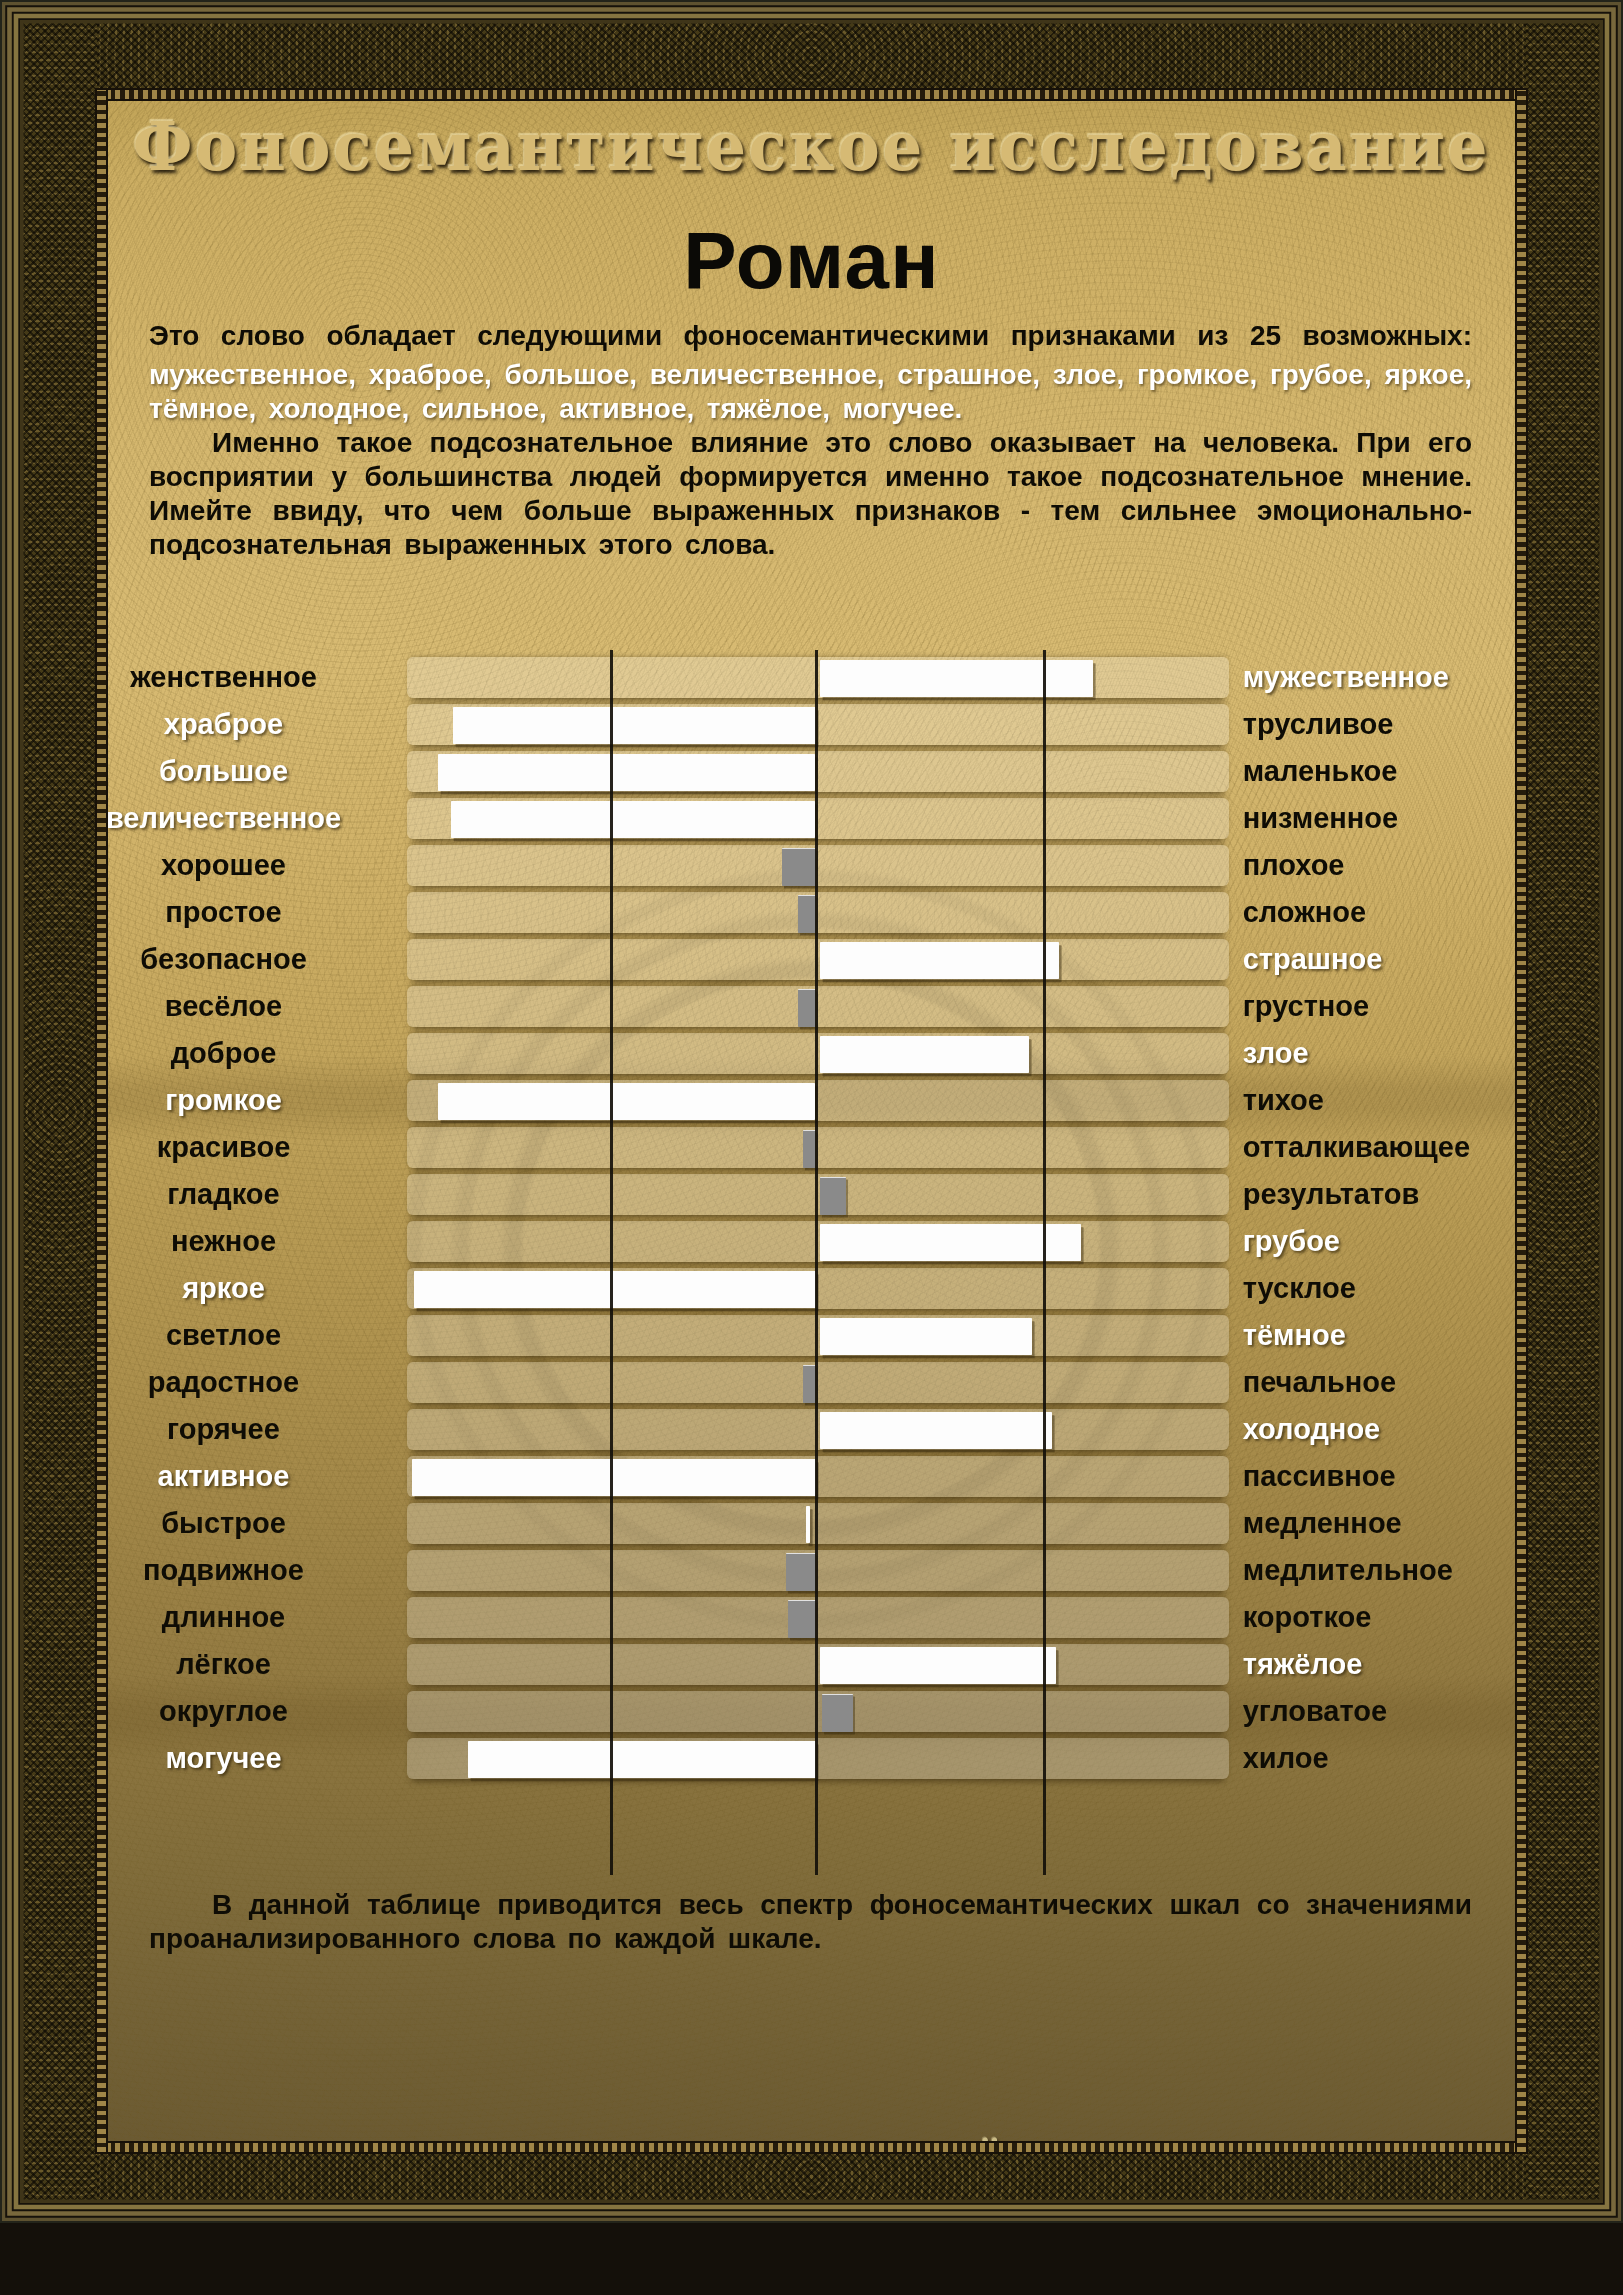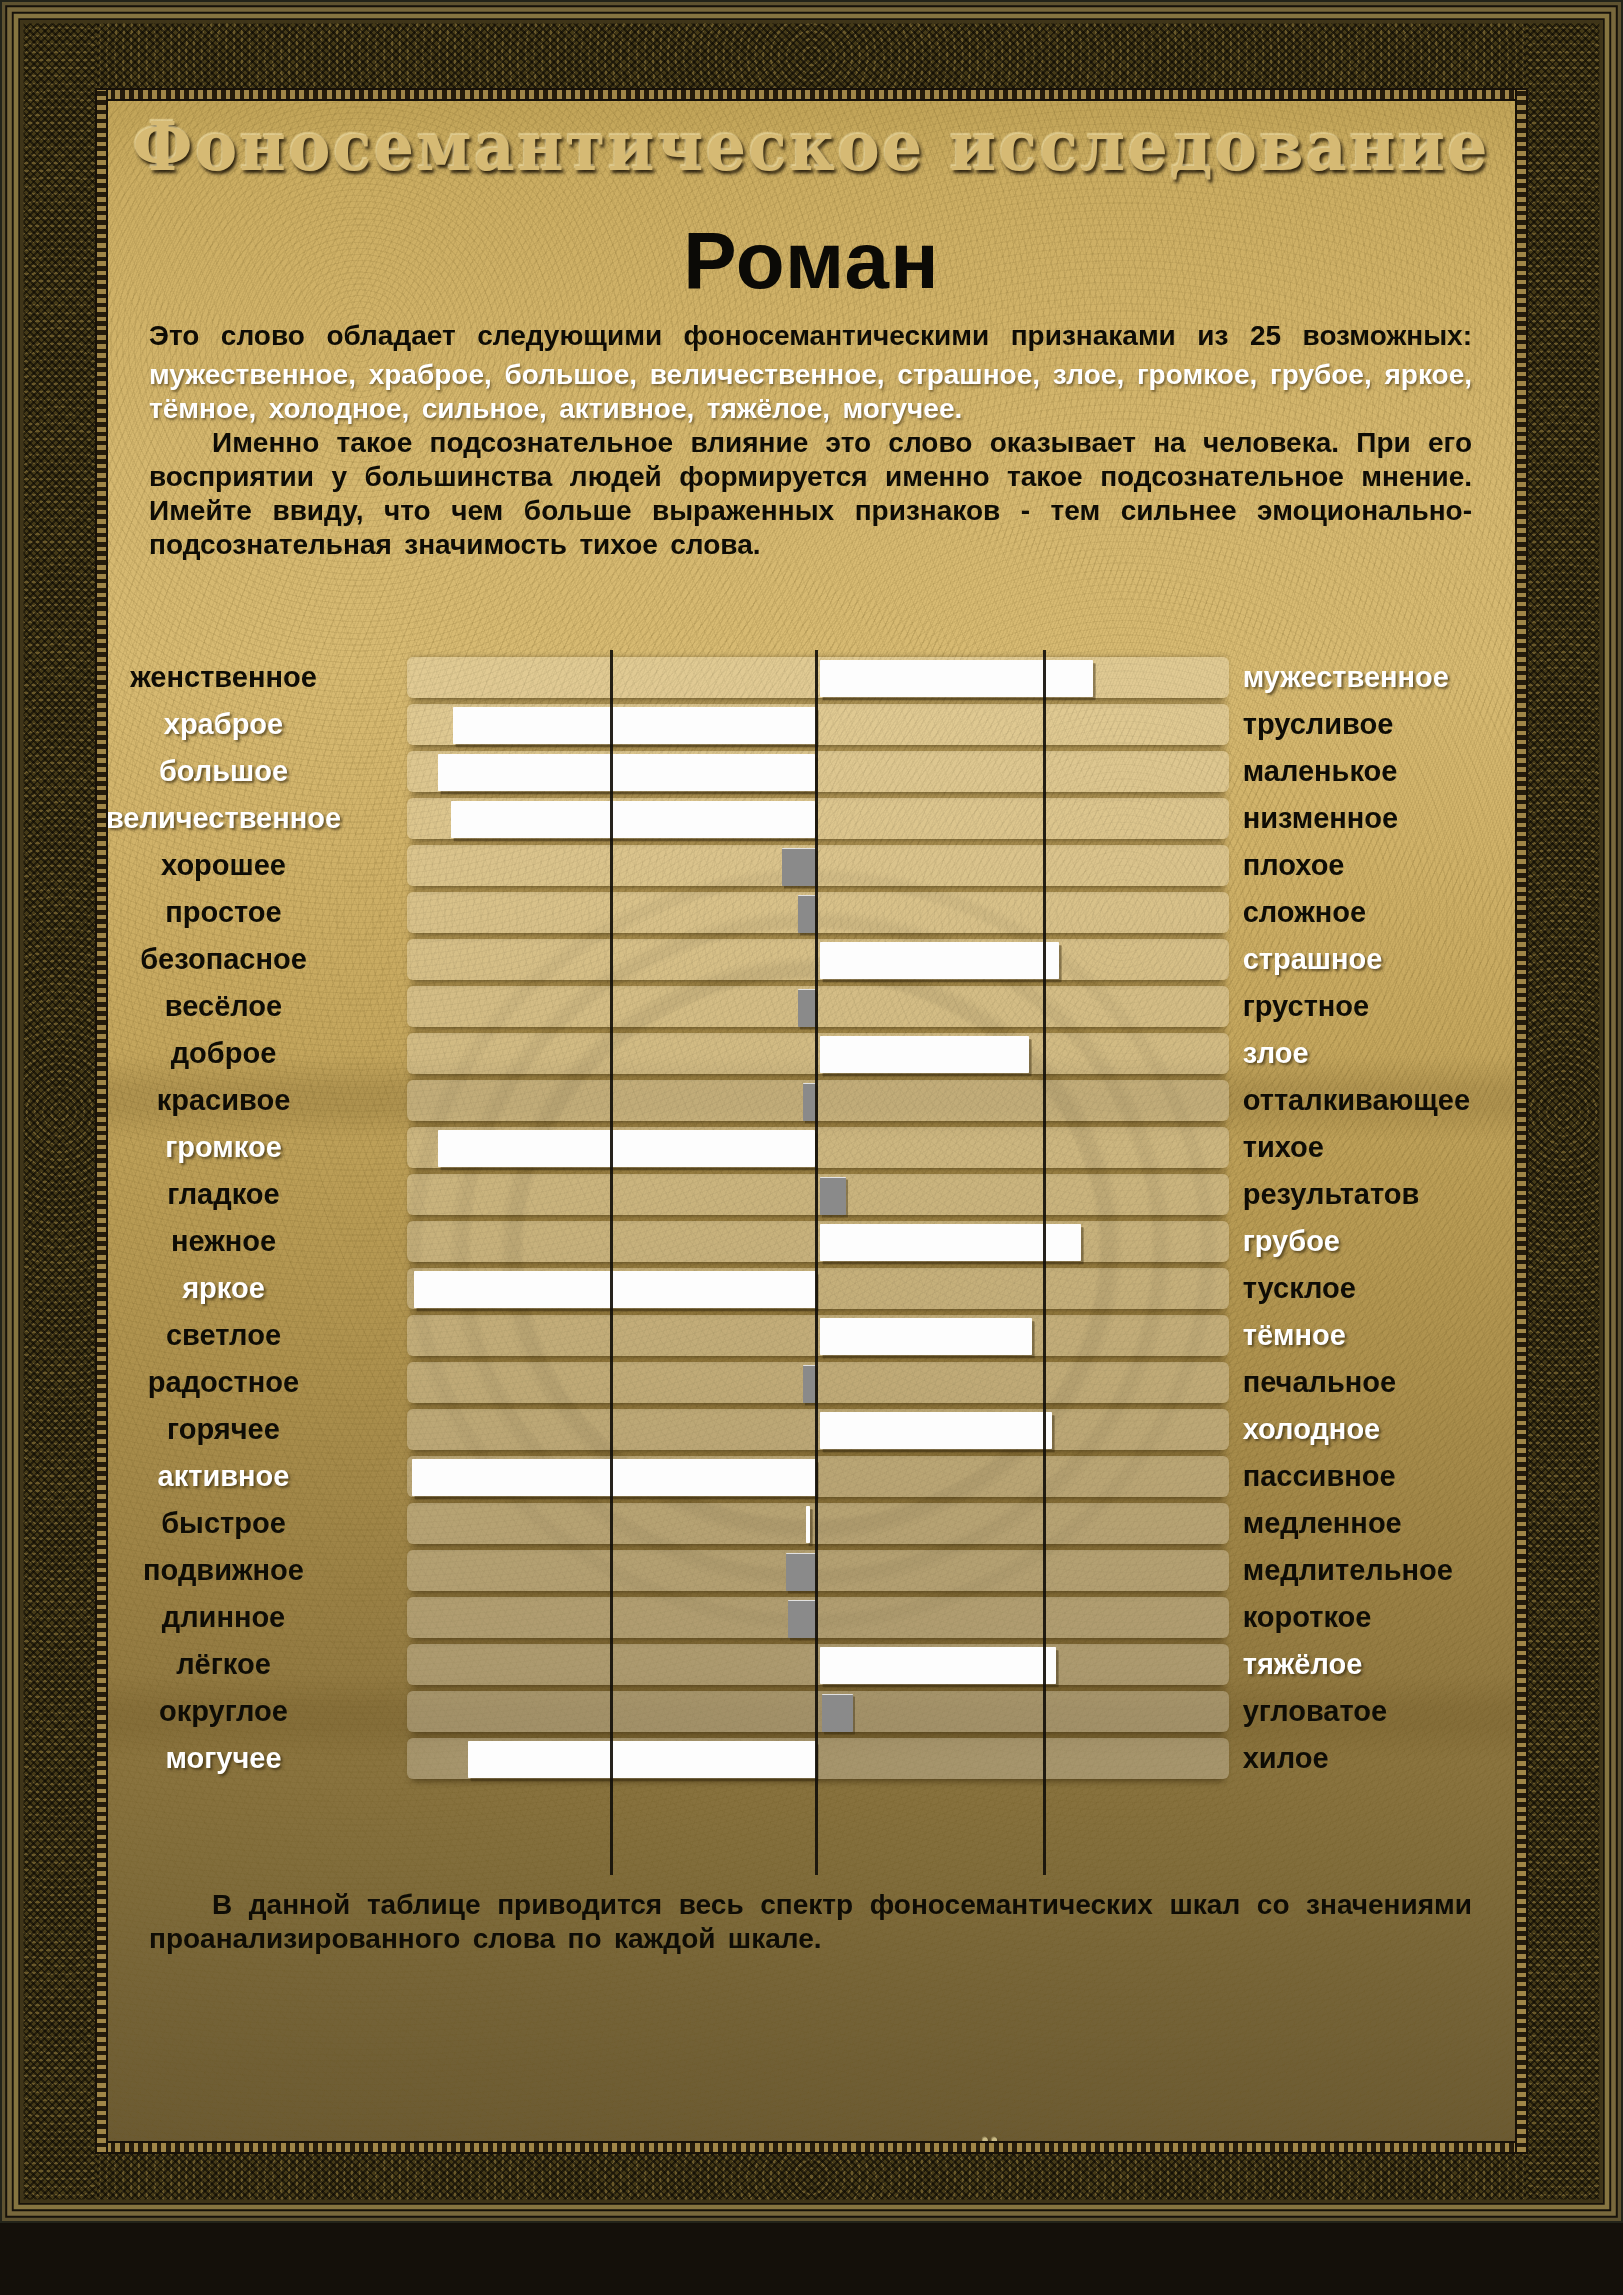--- a/index.html
+++ b/index.html
@@ -106,21 +106,21 @@
   <div class="rosette"></div>
   <div class="waveband wb1"></div>
   <div class="waveband wb2"></div>
 
   <div class="title">Фоносемантическое исследование</div>
   <div class="word">Роман</div>
 
   <div class="intro">
     <p class="lead">Это слово обладает следующими фоносемантическими признаками из 25 возможных:</p>
     <p class="traits">мужественное, храброе, большое, величественное, страшное, злое, громкое, грубое, яркое, тёмное, холодное, сильное, активное, тяжёлое, могучее.</p>
-    <p class="ind">Именно такое подсознательное влияние это слово оказывает на человека. При его восприятии у большинства людей формируется именно такое подсознательное мнение. Имейте ввиду, что чем больше выраженных признаков - тем сильнее эмоционально-подсознательная значимость тихое слова.</p>
+    <p class="ind">Именно такое подсознательное влияние это слово оказывает на человека. При его восприятии у большинства людей формируется именно такое подсознательное мнение. Имейте ввиду, что чем больше выраженных признаков - тем сильнее эмоционально-подсознательная выраженных этого слова.</p>
   </div>
 
   <div class="chart">
       <div class="gridline" style="left: 610px; top: -3.9px; height: 1225px;"></div>
       <div class="gridline" style="left: 815px; top: -3.9px; height: 1225px;"></div>
       <div class="gridline" style="left: 1043px; top: -3.9px; height: 1225px;"></div>
       <div class="srow">
         <span class="lab l">женственное</span>
         <div class="sband">
           <div class="vbar white" style="left: 413px; width: 273px;"></div>
@@ -177,32 +177,32 @@
         <span class="lab r">грустное</span>
       </div>
       <div class="srow">
         <span class="lab l">доброе</span>
         <div class="sband">
           <div class="vbar white" style="left: 413px; width: 209px;"></div>
         </div>
         <span class="lab r hl">злое</span>
       </div>
       <div class="srow">
+        <span class="lab l hl">громкое</span>
+        <div class="sband">
+          <div class="vbar white" style="left: 31px; width: 377px;"></div>
+        </div>
+        <span class="lab r">тихое</span>
+      </div>
+      <div class="srow">
         <span class="lab l">красивое</span>
         <div class="sband">
           <div class="vbar gray" style="left: 396px; width: 13px;"></div>
         </div>
         <span class="lab r">отталкивающее</span>
-      </div>
-      <div class="srow">
-        <span class="lab l hl">громкое</span>
-        <div class="sband">
-          <div class="vbar white" style="left: 31px; width: 377px;"></div>
-        </div>
-        <span class="lab r">тихое</span>
       </div>
       <div class="srow">
         <span class="lab l">гладкое</span>
         <div class="sband">
           <div class="vbar gray" style="left: 413px; width: 26px;"></div>
         </div>
         <span class="lab r">результатов</span>
       </div>
       <div class="srow">
         <span class="lab l">нежное</span>

